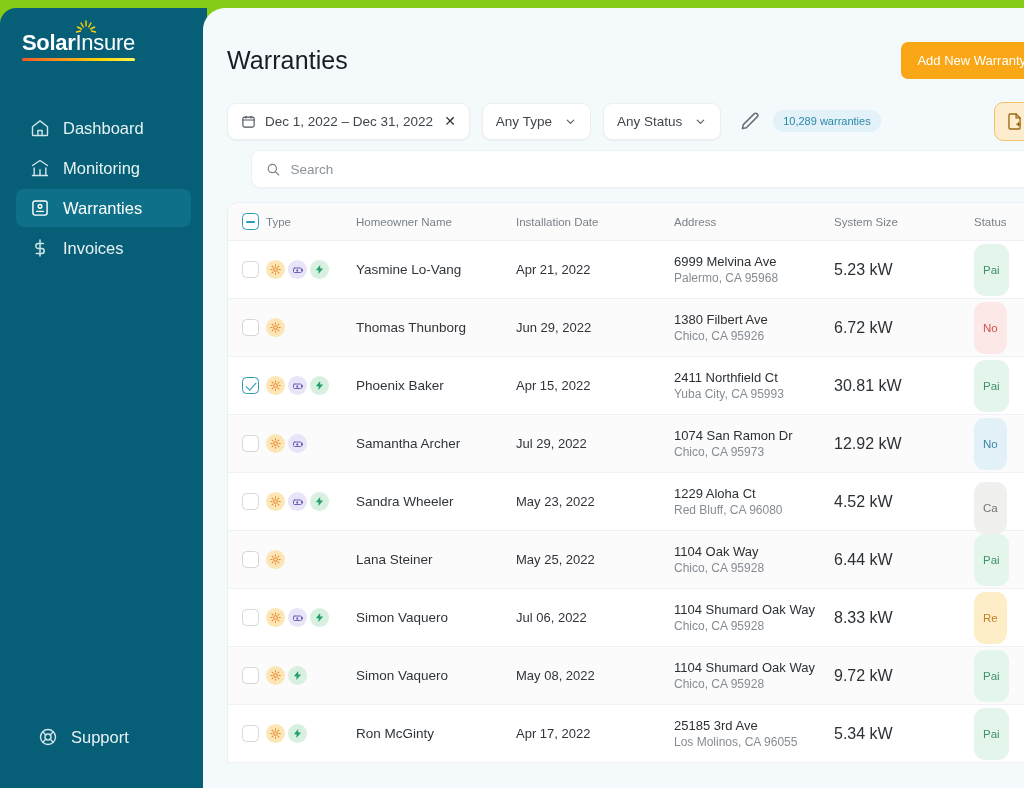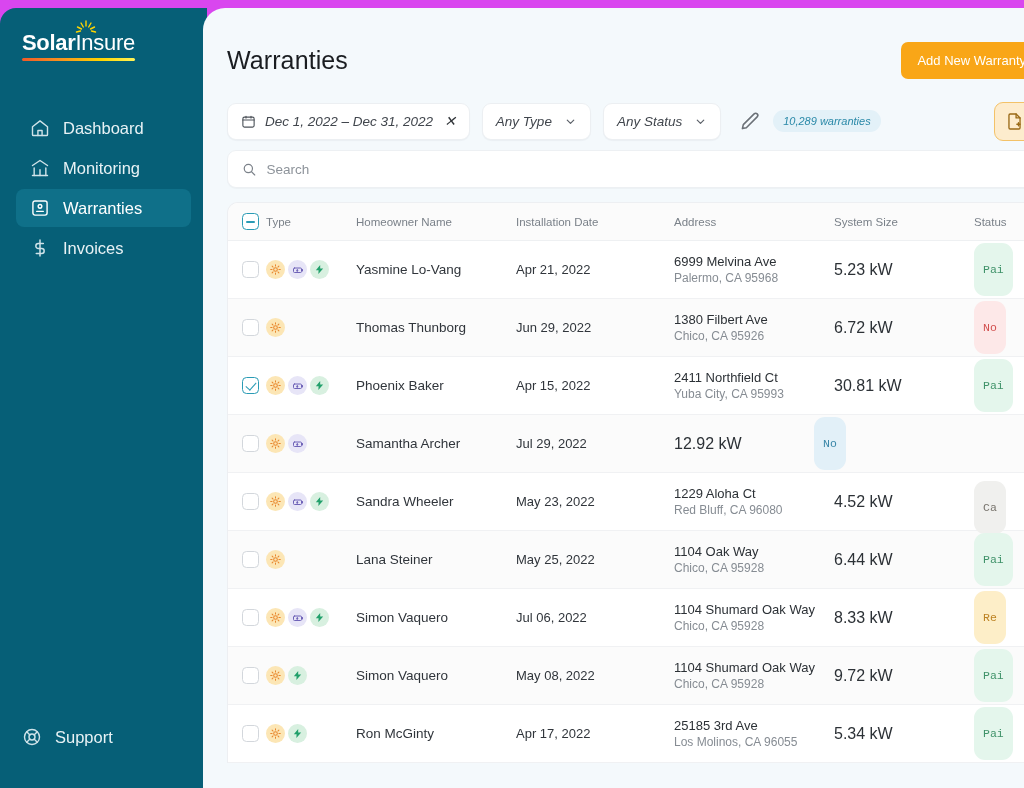--- a/index.html
+++ b/index.html
@@ -2,21 +2,21 @@
 <html><head>
 <meta charset="utf-8">
 <style>
   * { box-sizing: border-box; margin: 0; padding: 0; }
   html, body {
     width: 1024px; height: 788px;
     background: #14161b;
     font-family: "Liberation Sans", sans-serif;
     overflow: hidden;
   }
-  #app { position: relative; width: 1024px; height: 788px; background: #d946ef; }
+  #app { position: relative; width: 1024px; height: 788px; background: #84cc16; }
 
   
   .sidebar {
     position: absolute; left: 0; top: 8px;
     width: 207px; height: 780px;
     background: #065f77;
     border-top-left-radius: 16px;
     border-bottom-left-radius: 0;
     overflow: hidden;
   }
@@ -41,21 +41,21 @@
     height: 38px; padding: 0 14px; margin-bottom: 2px;
     border-radius: 8px; cursor: pointer;
   }
   .nav-item.active { background: #0f7089; }
   .nav-label { color: #e8f2f5; font-size: 16.5px; line-height: 1; }
   .nav-item.active .nav-label { color: #ffffff; }
   .nav-icon { width: 20px; height: 20px; flex: 0 0 20px; display: block; color: #cfe3e9; }
   .nav-item.active .nav-icon { color: #ffffff; }
 
   .support {
-    position: absolute; left: 8px; bottom: 32px;
+    position: absolute; left: 24px; bottom: 32px;
     display: flex; align-items: center; gap: 13px;
     height: 38px; padding: 0 14px; border-radius: 8px; cursor: pointer;
   }
 
   
   .main {
     position: absolute; left: 203px; top: 8px;
     width: 821px; height: 780px;
     background: #f4f9fc;
     border-top-left-radius: 22px;
@@ -70,21 +70,21 @@
   .add-btn {
     background: #f9a617; color: #ffffff;
     font-size: 13px; border: none; border-radius: 7px;
     padding: 11px 16px; margin-right: -18px;
     white-space: nowrap; cursor: pointer;
   }
 
   
   .filters {
     display: flex; align-items: center; gap: 12px;
-    padding: 16px 0 0 24px; height: 62px; font-style: italic;
+    padding: 16px 0 0 24px; height: 62px;
   }
   .chip {
     display: flex; align-items: center; gap: 9px;
     background: #ffffff; border: 1px solid #eceff2;
     border-radius: 9px; height: 37px; padding: 0 13px;
     font-size: 13.5px; color: #41464d; cursor: pointer;
     box-shadow: 0 1px 1px rgba(16,24,40,0.04);
     white-space: nowrap;
   }
   .chip .x { color: #2f3337; font-size: 14px; margin-left: 2px; }
@@ -97,21 +97,21 @@
   }
   .export-btn {
     margin-left: auto; margin-right: -10px;
     width: 40px; height: 39px;
     background: #fdeccd; border: 1px solid #f3c268;
     border-radius: 9px; display: flex; align-items: center; justify-content: center;
     color: #9a6a17; cursor: pointer; flex: 0 0 40px;
   }
 
   
-  .search-wrap { padding: 6px 0 0 24px; }
+  .search-wrap { padding: 6px 0 0 24px; margin-left: 24px; }
   .search {
     display: flex; align-items: center; gap: 10px;
     background: #ffffff; border: 1px solid #edf0f3;
     border-radius: 9px; height: 38px; padding: 0 14px;
     width: 816px; cursor: text;
     box-shadow: 0 1px 1px rgba(16,24,40,0.03);
   }
   .search input {
     border: none; outline: none; background: transparent;
     font-family: "Liberation Sans", sans-serif;
@@ -171,21 +171,21 @@
   }
 
   .type-icons { display: flex; align-items: center; gap: 3px; }
   .ti { width: 19px; height: 19px; border-radius: 50%; display: flex; align-items: center; justify-content: center; }
   .ti-sun { background: #fce6b5; color: #e8862c; }
   .ti-bat { background: #e7e5f7; color: #6f63b8; }
   .ti-bolt{ background: #d8f0e0; color: #22a06b; }
 
   .badge {
     display: inline-block; font-size: 11.5px;
-    padding: 20px 9px; border-radius: 11px; white-space: nowrap; font-family: Liberation Mono, monospace;
+    padding: 20px 9px; border-radius: 11px; white-space: nowrap;
   }
   .bg-green  { background: #e4f6ec; color: #3f9269; }
   .bg-red    { background: #fde8e8; color: #d2504f; }
   .bg-blue   { background: #e2f0f8; color: #3a87a8; }
   .bg-gray   { background: #f0f0ee; color: #77736c; margin-top: 12px; }
   .bg-amber  { background: #fdeec8; color: #bd8324; }
 </style>
 </head>
 <body>
 
@@ -442,20 +442,24 @@
                   <svg width="12" height="12" viewBox="0 0 24 24" fill="none" stroke="currentColor" stroke-width="2" stroke-linecap="round" stroke-linejoin="round">
                     <rect x="3" y="8" width="16" height="9" rx="2"></rect>
                     <path d="M21 11v3"></path>
                     <path d="M11 10.5 9 13h3l-2 2.5"></path>
                   </svg>
                 </span>
               </span>
             </div>
             <div class="cell c-name">Samantha Archer</div>
             <div class="cell c-date">Jul 29, 2022</div>
+            <div class="cell c-addr">
+              <div class="addr-1">1074 San Ramon Dr</div>
+              <div class="addr-2">Chico, CA 95973</div>
+            </div>
             <div class="cell c-size">12.92 kW</div>
             <div class="cell c-status"><span class="badge bg-blue">No</span></div>
           </div>
           <div class="t-row">
             <div class="cell c-check">
               <span class="cb"></span>
             </div>
             <div class="cell c-type">
               <span class="type-icons">
                 <span class="ti ti-sun">

